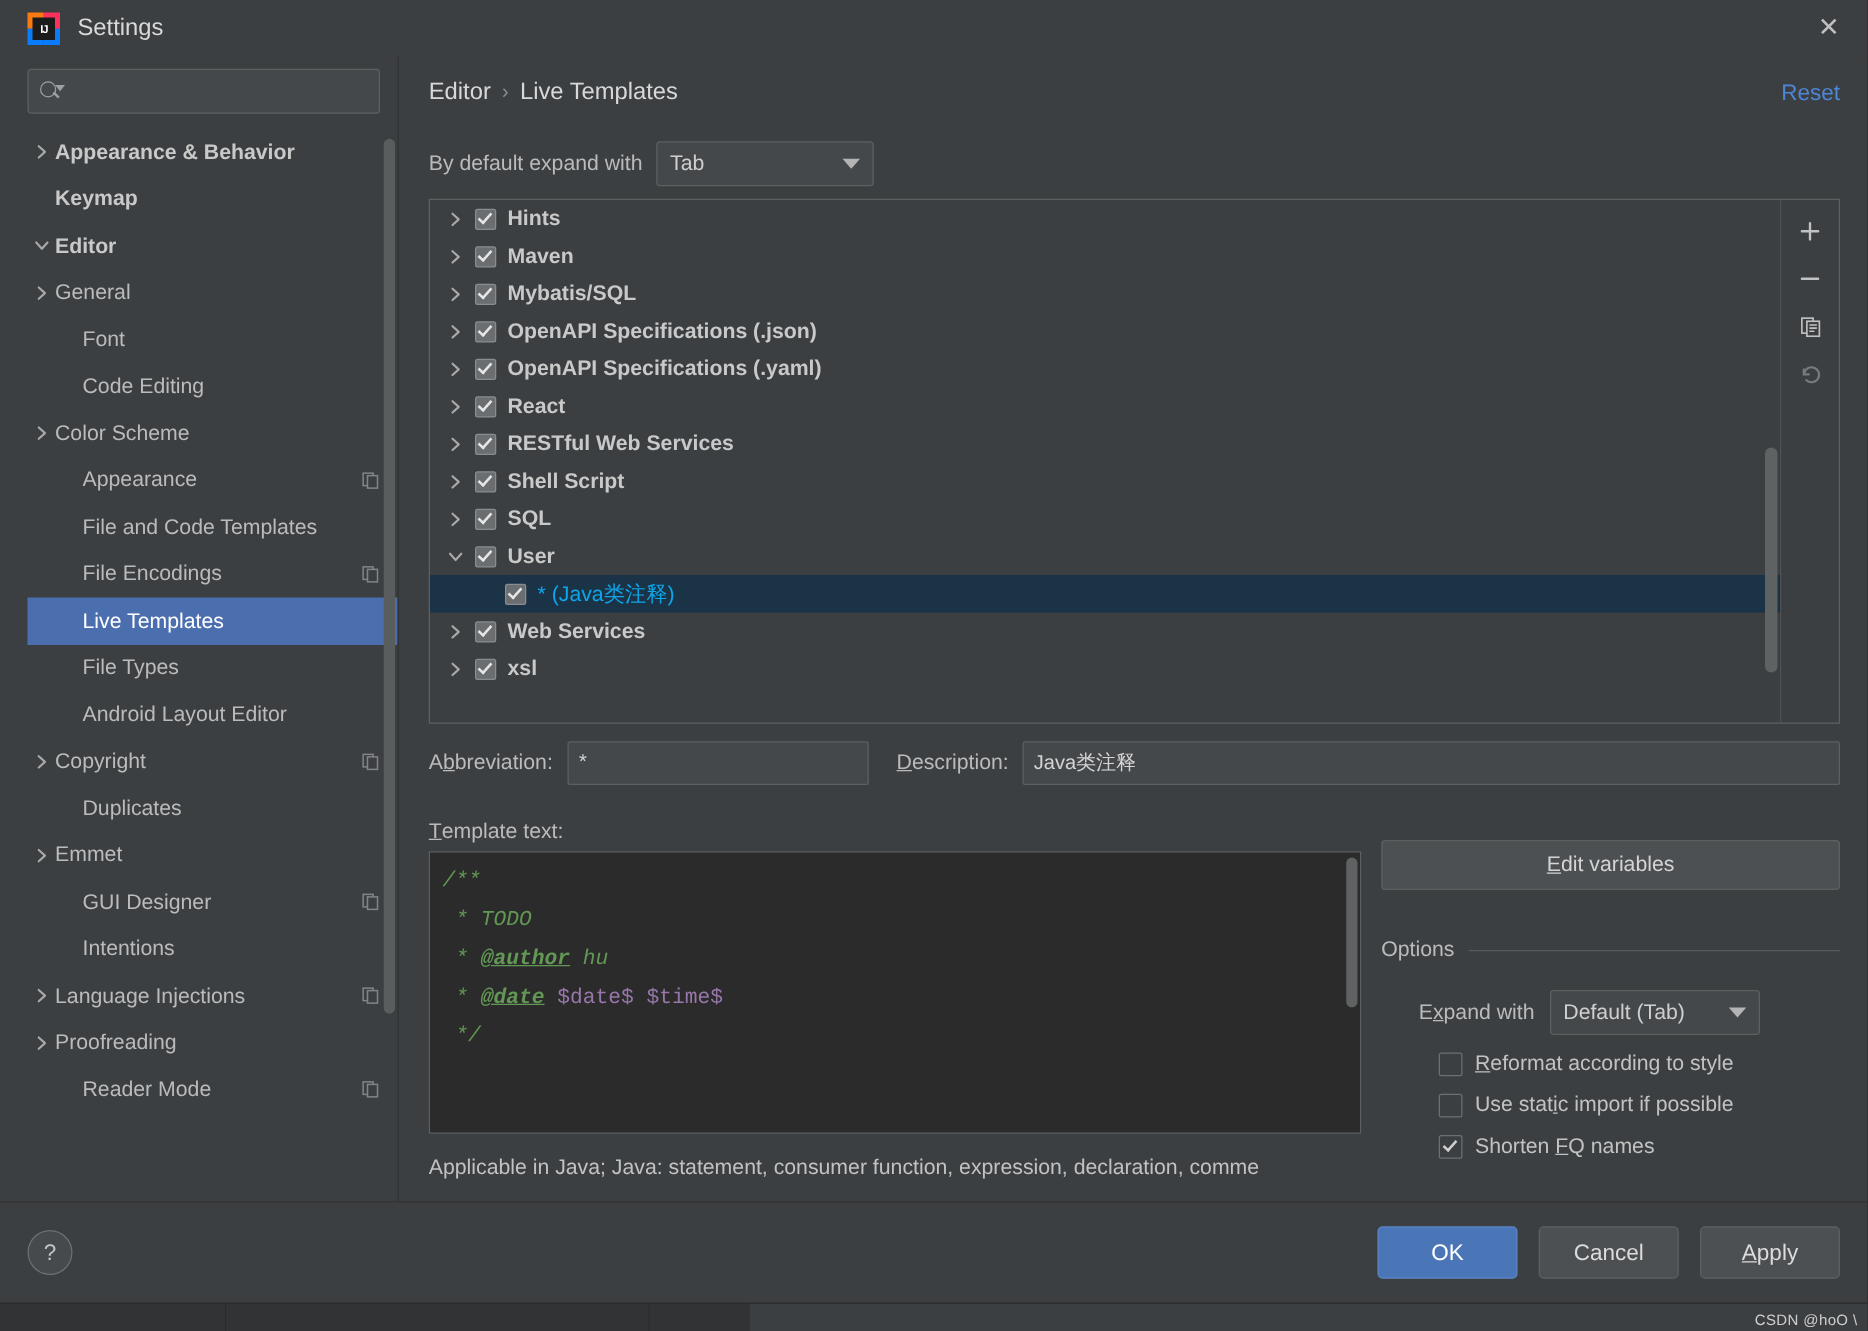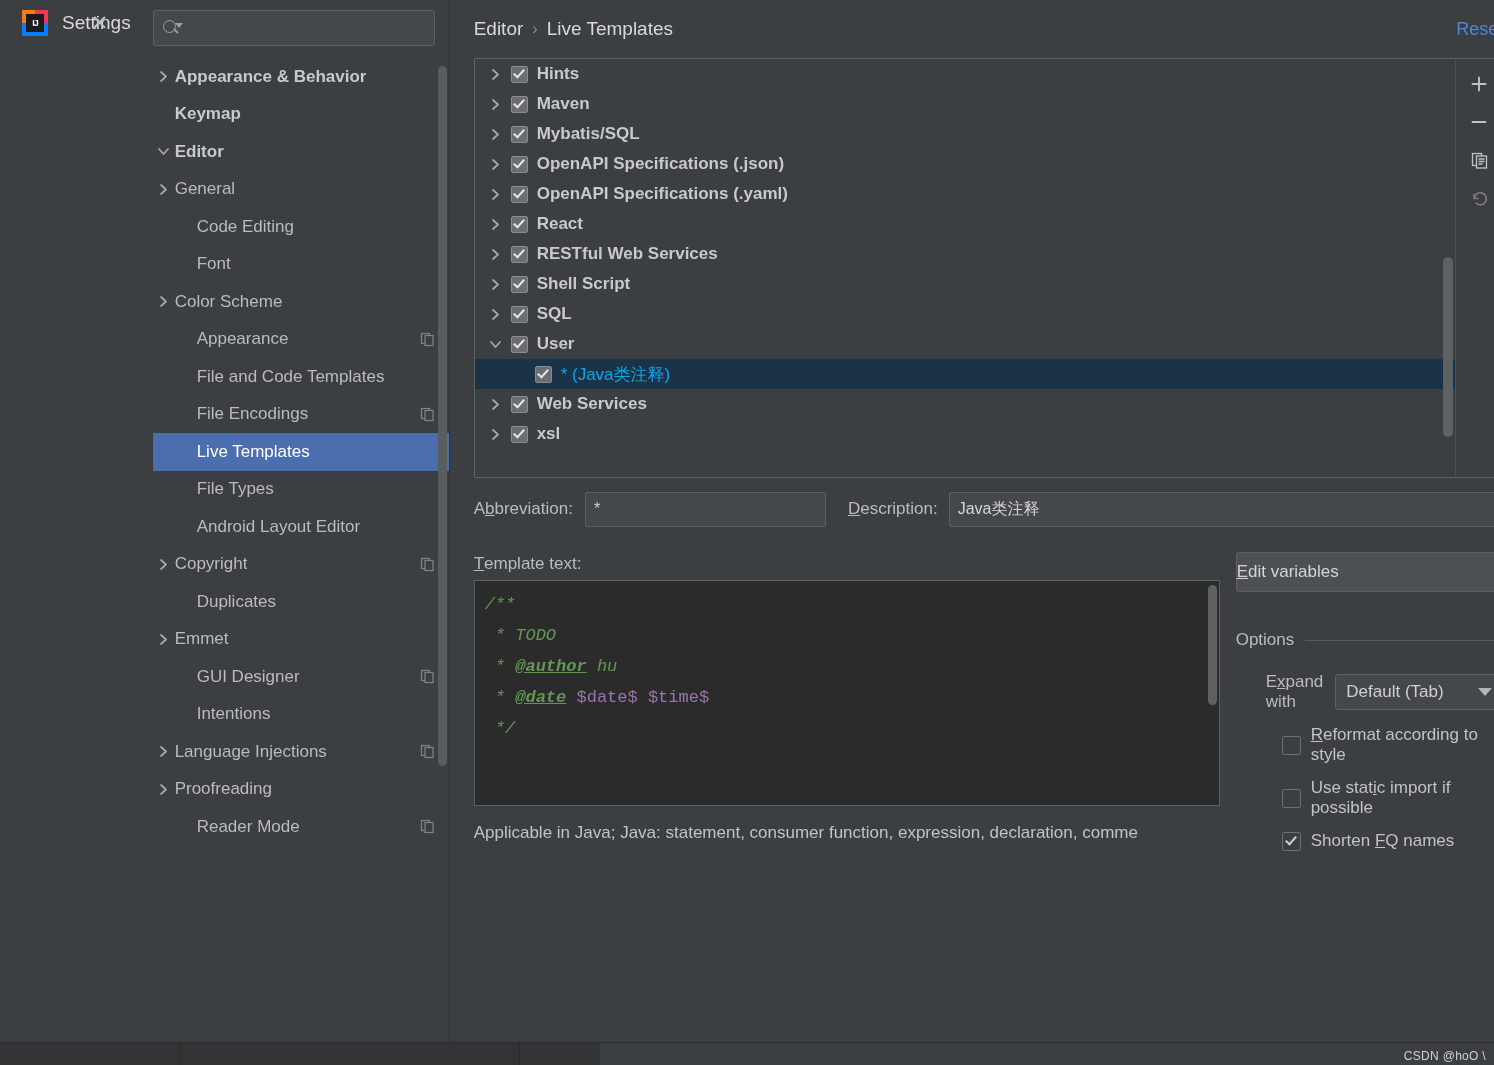--- a/index.html
+++ b/index.html
@@ -19,21 +19,21 @@
   #bg-left-col { position:absolute; left:0; top:0; width:22px; height:1042px; background:#313335; }
   #bg-bottom-bar { position:absolute; left:0; top:1042px; width:1494px; height:23px; background:#3c3f41; border-top:1px solid #323232; }
   #bg-bottom-seg1 { position:absolute; left:0; top:1042px; width:180px; height:23px; background:#313335; border-right:1px solid #2b2b2b;}
   #bg-bottom-seg2 { position:absolute; left:181px; top:1042px; width:338px; height:23px; background:#313335; border-right:1px solid #2b2b2b;}
   #bg-bottom-seg3 { position:absolute; left:520px; top:1042px; width:80px; height:23px; background:#313335;}
 
   
   #settings-dialog {
     position:absolute; left:0; top:0; width:1494px; height:1042px;
     background:#3c3f41;
-    display:flex; flex-direction:row;
+    display:flex; flex-direction:column;
     box-shadow: 0 0 0 1px #2b2b2b;
   }
 
   
   #titlebar {
     height:45px; min-height:45px;
     background:#3c3f41;
     display:flex; align-items:center;
     position:relative;
   }
@@ -234,22 +234,23 @@
   #editor-scrollbar {
     position:absolute; right:2px; top:4px; width:9px; height:120px;
     background:#5f6263; border-radius:5px;
   }
   #applicable-text {
     color:#c2c2c2; font-size:17px; padding-top:17px; white-space:nowrap; overflow:hidden;
   }
   #tt-right { flex:1; padding-left:16px; display:flex; flex-direction:column; padding-top:12px; }
   #edit-vars-btn {
     height:38px; background:#4c5052; border:1px solid #5e6060; border-radius:3px;
-    color:#d4d4d4; font-size:17px; display:flex; align-items:center; 
+    color:#d4d4d4; font-size:17px; display:flex; align-items:center; justify-content:center;
     cursor:pointer;
+    margin-top:19px;
   }
   #options-header {
     display:flex; align-items:center; gap:11px; margin-top:38px; color:#bbbbbb; font-size:17px;
   }
   #options-header .rule { flex:1; height:1px; background:#585b5d; }
   #expand-with-row { display:flex; align-items:center; margin-top:22px; padding-left:30px; }
   #expand-with-label { color:#bbbbbb; font-size:17px; }
   .opt-row {
     display:flex; align-items:center; gap:10px; margin-top:13px; padding-left:46px;
     color:#c2c2c2; font-size:17px; cursor:pointer;
@@ -359,25 +360,25 @@
             <div class="tree-row lvl1">
               <span class="arrow">
                 <svg width="13" height="13" viewBox="0 0 13 13" fill="none" stroke="#a9a9a9" stroke-width="1.7" stroke-linecap="round" stroke-linejoin="round">
                   <path d="M4 2 L9 6.5 L4 11"></path>
                 </svg>
               </span>
               <span class="label">General</span>
             </div>
             <div class="tree-row lvl1">
               <span class="indent-noarrow"></span>
+              <span class="label">Font</span>
+            </div>
+            <div class="tree-row lvl1">
+              <span class="indent-noarrow"></span>
               <span class="label">Code Editing</span>
-            </div>
-            <div class="tree-row lvl1">
-              <span class="indent-noarrow"></span>
-              <span class="label">Font</span>
             </div>
             <div class="tree-row lvl1">
               <span class="arrow">
                 <svg width="13" height="13" viewBox="0 0 13 13" fill="none" stroke="#a9a9a9" stroke-width="1.7" stroke-linecap="round" stroke-linejoin="round">
                   <path d="M4 2 L9 6.5 L4 11"></path>
                 </svg>
               </span>
               <span class="label">Color Scheme</span>
             </div>
             <div class="tree-row lvl1">
@@ -487,20 +488,27 @@
 
       <div id="breadcrumb-row">
         <div id="breadcrumb">
           <span>Editor</span>
           <span class="sep">›</span>
           <span>Live Templates</span>
         </div>
         <div id="reset-link">Reset</div>
       </div>
 
+      <div id="expand-row">
+        <span id="expand-label">By default expand with</span>
+        <div class="combo" id="expand-default-combo">
+          <span class="combo-value">Tab</span>
+          <span class="caret"></span>
+        </div>
+      </div>
 
       <div id="templates-panel">
         <div id="templates-list">
           <div id="templates-rows">
               <div class="tpl-row">
                 <span class="arrow">
                   <svg width="13" height="13" viewBox="0 0 13 13" fill="none" stroke="#a9a9a9" stroke-width="1.7" stroke-linecap="round" stroke-linejoin="round">
                     <path d="M4 2 L9 6.5 L4 11"></path>
                   </svg>
                 </span>

